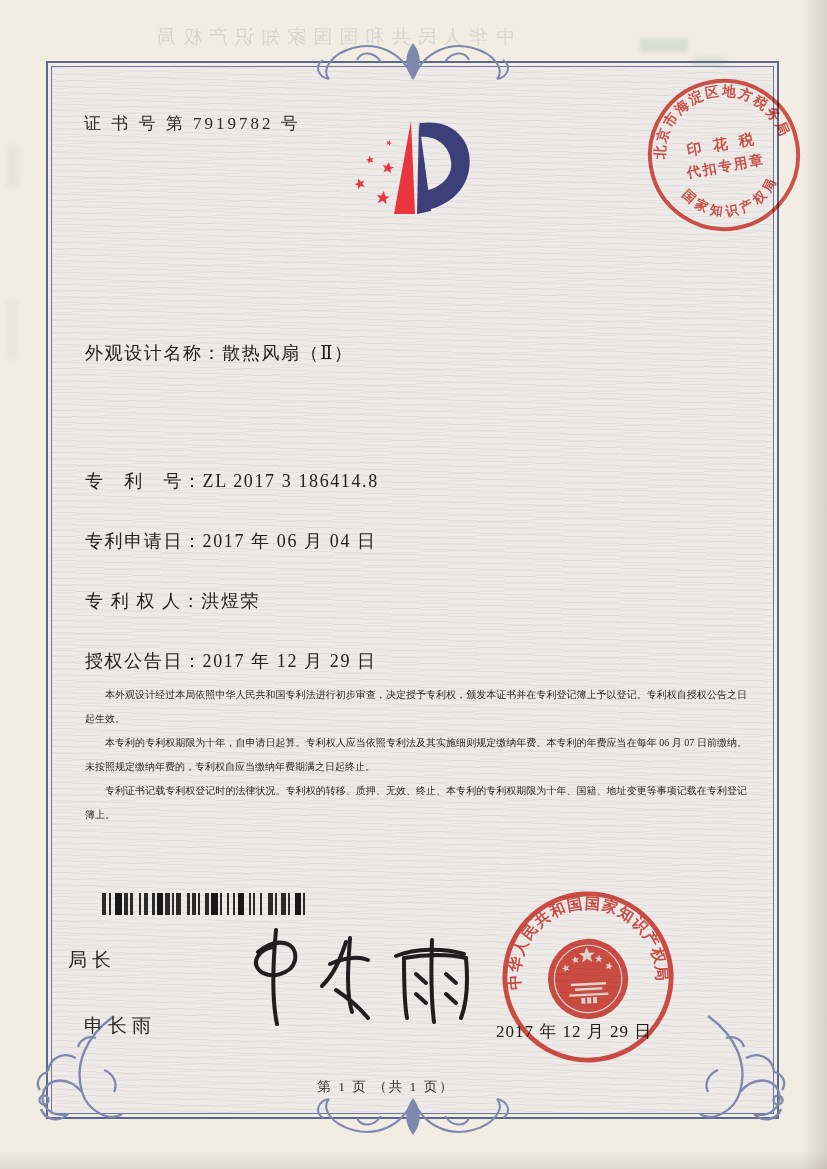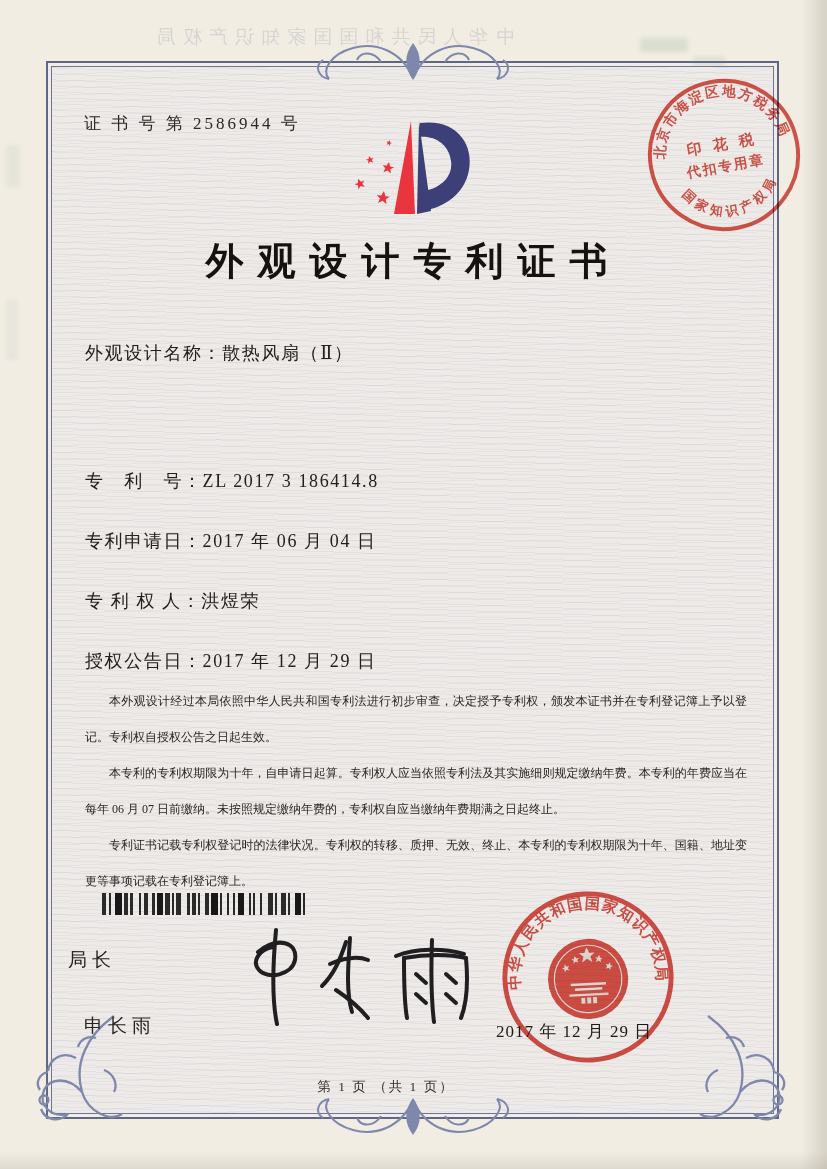--- a/index.html
+++ b/index.html
@@ -25,21 +25,21 @@
       repeating-linear-gradient(178deg, rgba(150,148,170,.08) 0 1px, rgba(0,0,0,0) 1px 7px);
   }
   .ornament{position:absolute;z-index:2;}
 
   
   .abs{position:absolute;z-index:3;}
   .cert-no{left:84px;top:112px;font-size:17px;letter-spacing:3px;color:#2b2825;}
   .title{left:0;width:827px;top:236px;text-align:center;font-size:38px;font-weight:bold;
     letter-spacing:14px;color:#16130f;}
   .field{left:85px;font-size:18px;letter-spacing:1.6px;color:#24201c;white-space:nowrap;}
-  .body-text{left:85px;top:683px;width:662px;font-size:12px;line-height:36px;
+  .body-text{left:85px;top:683px;width:662px;font-size:10px;line-height:24px;
     text-align:justify;color:#2a2622;z-index:3;position:absolute;}
   .body-text p{margin:0;text-indent:2em;}
   .sig-title{left:68px;top:947px;font-size:19px;letter-spacing:5px;}
   .sig-name{left:84px;top:987px;font-size:19px;letter-spacing:5px;margin-top:26px;}
   .footer{left:0;width:772px;top:1078px;text-align:center;font-size:13.5px;letter-spacing:2px;color:#33302c;}
   .seal-date{left:496px;top:1020px;font-size:17px;letter-spacing:1px;color:#1d1a17;z-index:6;}
 
   
   .barcode{left:102px;top:893px;width:208px;height:22px;display:flex;align-items:stretch;z-index:3;}
   .barcode div{height:100%;}
@@ -114,21 +114,21 @@
       <path d="M58,82 C44,66 26,68 20,80 C14,96 28,108 44,104"></path>
       <path d="M44,104 c-9,9 -23,6 -27,-5"></path>
       <path d="M52,48 c-13,-7 -26,0 -28,13"></path>
       <path d="M24,62 c-9,2 -13,11 -8,18"></path>
       <path d="M72,28 c-9,-3 -16,2 -18,9"></path>
       <circle cx="20" cy="90" r="4.5"></circle>
       <path d="M80,60 c10,4 14,14 10,22"></path>
     </g>
   </svg>
 
-  <div class="abs cert-no">证 书 号 第 2586944 号</div>
+  <div class="abs cert-no">证 书 号 第 7919782 号</div>
 
   <svg class="abs logo" viewBox="0 0 172 130">
     <defs>
       <path id="star5" d="M0,-10 L2.94,-3.09 L9.51,-3.09 L4.2,1.18 L6.18,8.09 L0,3.9 L-6.18,8.09 L-4.2,1.18 L-9.51,-3.09 L-2.94,-3.09 Z"></path>
     </defs>
 
     <polygon points="79,11 62,104 83,104" fill="#e8353e"></polygon>
 
     <polygon points="87,11 85,104 99,101" fill="#3d3f78"></polygon>
 
@@ -136,21 +136,20 @@
 
     <g fill="#e8353e">
       <use href="#star5" transform="translate(57,33) scale(0.30) rotate(18)"></use>
       <use href="#star5" transform="translate(38,50) scale(0.42) rotate(-12)"></use>
       <use href="#star5" transform="translate(56,58) scale(0.62) rotate(10)"></use>
       <use href="#star5" transform="translate(28,74) scale(0.55) rotate(-20)"></use>
       <use href="#star5" transform="translate(51,88) scale(0.70) rotate(8)"></use>
     </g>
   </svg>
 
-  <div class="abs title">外观设计专利证书</div>
 
   <div class="abs field" style="top:341px;">
     <span>外观设计名称：</span><span>散热风扇（Ⅱ）</span>
   </div>
   <div class="abs field" style="top:469px;">
     <span>专　利　号：</span><span>ZL 2017 3 186414.8</span>
   </div>
   <div class="abs field" style="top:529px;">
     <span>专利申请日：</span><span>2017 年 06 月 04 日</span>
   </div>

